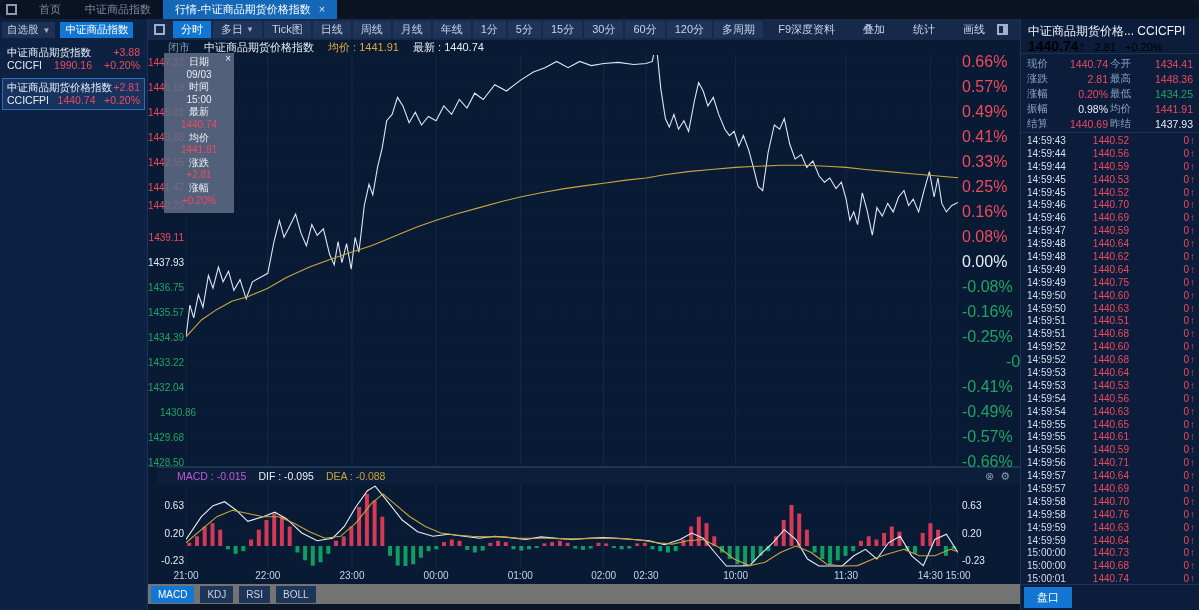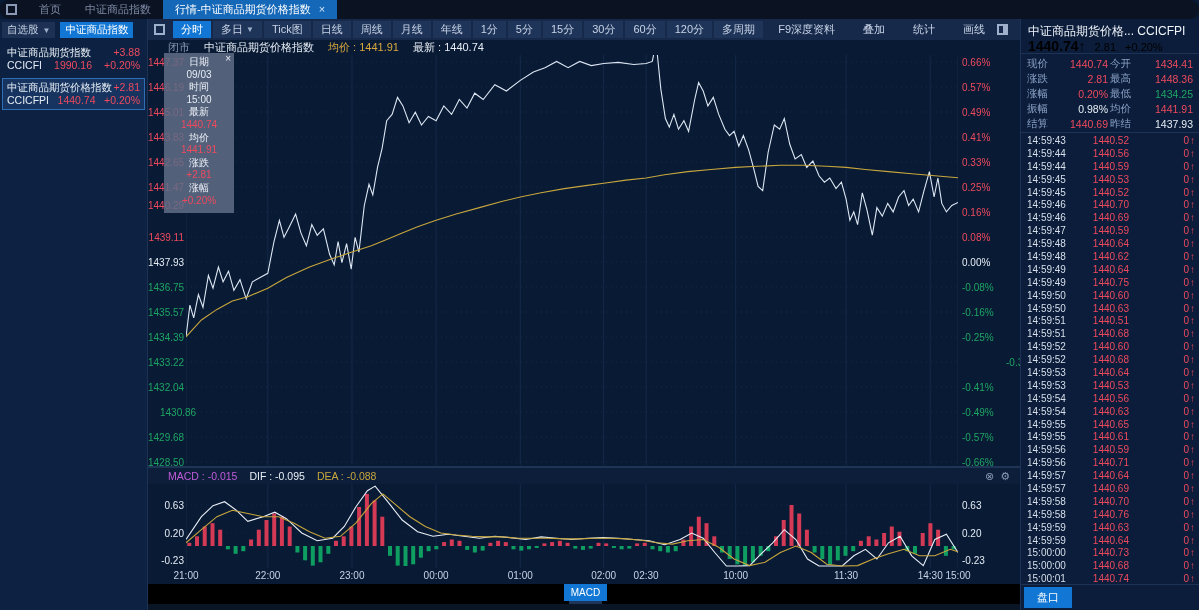--- a/index.html
+++ b/index.html
@@ -33,37 +33,37 @@
   .tb-right { margin-left:auto; display:flex; gap:4px; align-items:center; }
   .tb-link { font-size:11px; color:#c8d3e6; padding:0 6px; white-space:nowrap; }
 
   .chart-header { position:absolute; top:21px; height:15px; left:0; right:0; display:flex; gap:14px; align-items:center; padding-left:20px; font-size:11px; white-space:nowrap; }
   .ch-status { color:#8b99b4; } .ch-name { color:#e6edf5; }
   .ch-avg { color:#d9a93e; } .ch-last { color:#e6edf5; }
 
   .plot { position:absolute; top:36px; height:412px; left:0; right:0; border-bottom:1px solid #1e3556; }
   .plot svg { position:absolute; left:38px; top:0; }
   .yl { position:absolute; width:36px; text-align:right; font-size:10px; transform:translateY(-50%); left:0; }
-  .yr { position:absolute; left:814px; font-size:10px; transform:translateY(-50%); }
+  .yr { position:absolute; left:814px; font-size:16px; transform:translateY(-50%); }
 
   .tooltip { position:absolute; left:16px; top:-2px; width:70px; height:160px; background:rgba(96,110,136,0.84); z-index:5; text-align:center; font-size:10px; padding-top:3px; }
   .tt-close { position:absolute; right:3px; top:0; color:#e8eef6; font-size:10px; }
   .tt-label { color:#eef2f8; line-height:12.6px; } .tt-value { line-height:12.6px; }
 
-  .macd-header { position:absolute; top:448px; height:17px; left:0; right:0; border-top:1px solid #1e3556; background:#0c1e3a; display:flex; align-items:center; padding:0 10px 0 20px; gap:28px; font-size:10.5px; white-space:nowrap; }
+  .macd-header { position:absolute; top:448px; height:17px; left:9px; right:0; border-top:1px solid #1e3556; background:#0c1e3a; display:flex; align-items:center; padding:0 10px 0 20px; gap:28px; font-size:10.5px; white-space:nowrap; }
   .macd-icons { margin-left:auto; display:flex; gap:6px; color:#8b99b4; font-size:11px; }
   .macd-plot { position:absolute; top:465px; height:84px; left:0; right:0; }
   .macd-plot svg { position:absolute; left:38px; top:0; }
   .ml { position:absolute; width:36px; left:0; text-align:right; font-size:10px; color:#e6edf5; transform:translateY(-50%); }
   .mr { position:absolute; left:814px; font-size:10px; color:#e6edf5; transform:translateY(-50%); }
 
   .xaxis { position:absolute; top:549px; height:16px; left:0; right:0; font-size:10px; color:#c8d3e6; }
   .xl { position:absolute; top:2px; transform:translateX(-50%); white-space:nowrap; }
 
-  .ind-tabs { position:absolute; top:565px; height:20px; left:0; right:0; background:#000000; display:flex; align-items:center; padding-left:3px;flex-direction:column; }
+  .ind-tabs { position:absolute; top:565px; height:20px; left:0; right:0; background:#737373; display:flex; align-items:center; gap:6px; padding-left:3px; }
   .ind-tab { font-size:10px; color:#c8d3e6; background:#1e3459; padding:3px 7px; }
   .ind-tab.active { background:#1277d4; color:#fff; }
   .chart-bottom { position:absolute; top:585px; bottom:0; left:0; right:0; background:#0a1525; }
 
   
   .right-panel { position:absolute; left:1020px; top:19px; width:179px; bottom:0; background:#0b1d3a; border-left:1px solid #1c3355; }
   .rp-name { position:absolute; top:4px; left:7px; right:4px; font-size:12px; color:#f0f4fa; white-space:nowrap; overflow:hidden; }
   .rp-priceline { position:absolute; top:19px; left:7px; display:flex; align-items:baseline; gap:9px; }
   .rp-price { font-size:14px; font-weight:bold; } .rp-small { font-size:11px; }
   .rp-div { position:absolute; left:0; right:0; border-top:1px solid #1c3355; }

